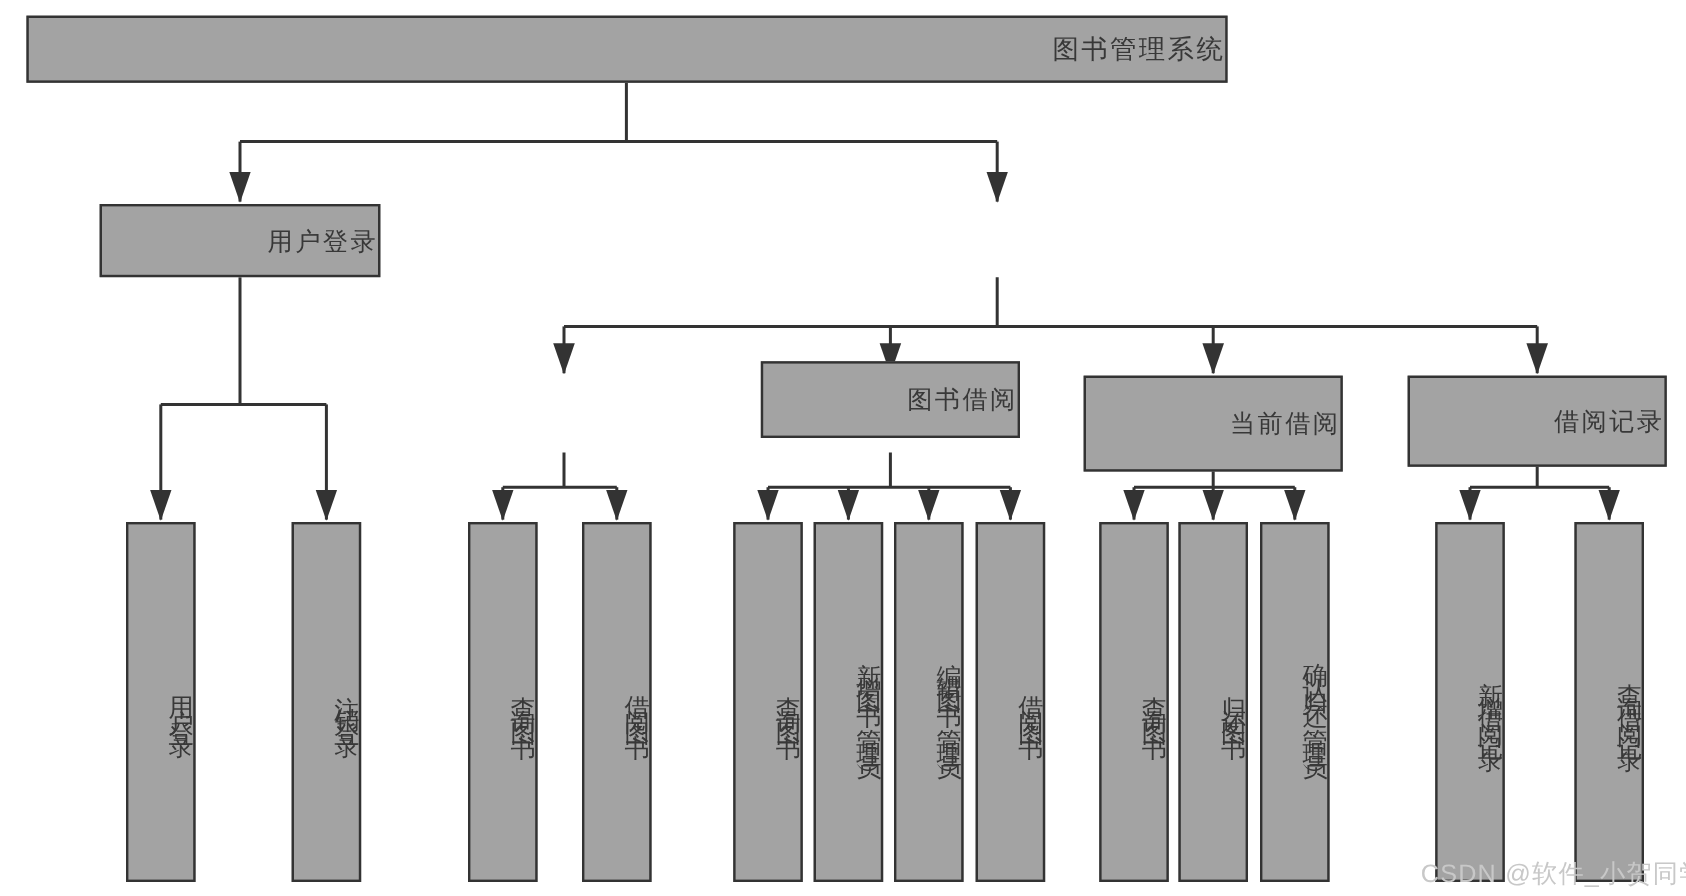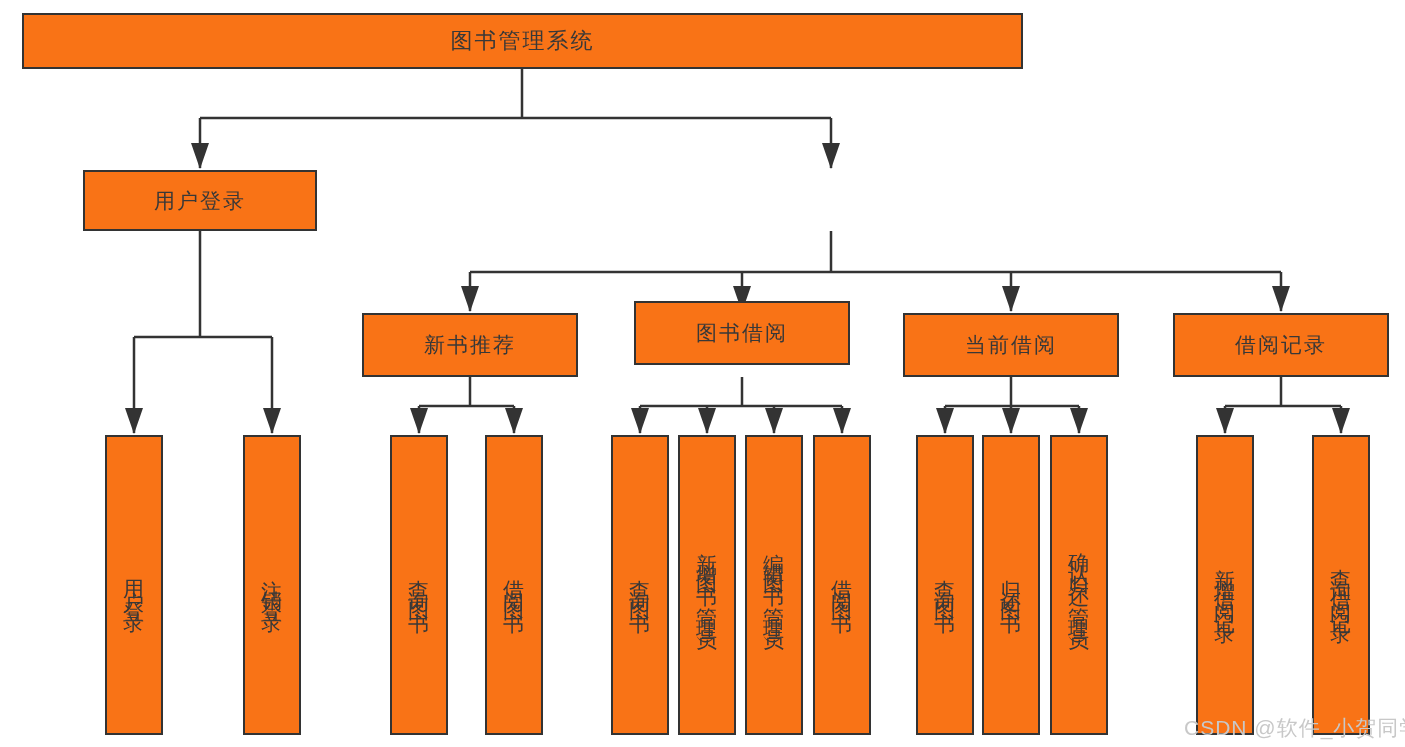--- a/index.html
+++ b/index.html
@@ -13,25 +13,25 @@
   }
   .connectors {
     position: absolute;
     left: 0; top: 0;
     width: 1405px; height: 747px;
     z-index: 0;
   }
   .box {
     position: absolute;
     box-sizing: border-box;
-    background: #f97316;
+    background: #a3a3a3;
     border: 2.5px solid #333333;
     display: flex;
     align-items: center;
-    justify-content: center;
+    justify-content: flex-end;
     color: #383838;
     z-index: 1;
   }
   .hlabel {
     font-size: 21px;
     letter-spacing: 2px;
     white-space: nowrap;
   }
   .root .hlabel { font-size: 22px; }
   .leaf .vlabel {
@@ -96,30 +96,27 @@
   </svg>
 
   <div class="box root" style="left:22px; top:13px; width:1001px; height:56px;">
     <span class="hlabel">图书管理系统</span>
   </div>
 
   <div class="box" style="left:83px; top:170px; width:234px; height:61px;">
     <span class="hlabel">用户登录</span>
   </div>
 
-  <div class="box" style="left:362px; top:313px; width:216px; height:64px;">
-    <span class="hlabel">新书推荐</span>
-  </div>
   <div class="box" style="left:634px; top:301px; width:216px; height:64px;">
     <span class="hlabel">图书借阅</span>
   </div>
-  <div class="box" style="left:903px; top:313px; width:216px; height:64px;">
+  <div class="box" style="left:903px; top:313px; width:216px; height:80px;">
     <span class="hlabel">当前借阅</span>
   </div>
-  <div class="box" style="left:1173px; top:313px; width:216px; height:64px;">
+  <div class="box" style="left:1173px; top:313px; width:216px; height:76px;">
     <span class="hlabel">借阅记录</span>
   </div>
 
   <div class="box leaf" style="left:105px; top:435px; width:58px; height:300px;">
     <span class="vlabel">用户登录</span>
   </div>
   <div class="box leaf" style="left:243px; top:435px; width:58px; height:300px;">
     <span class="vlabel">注销登录</span>
   </div>
 

